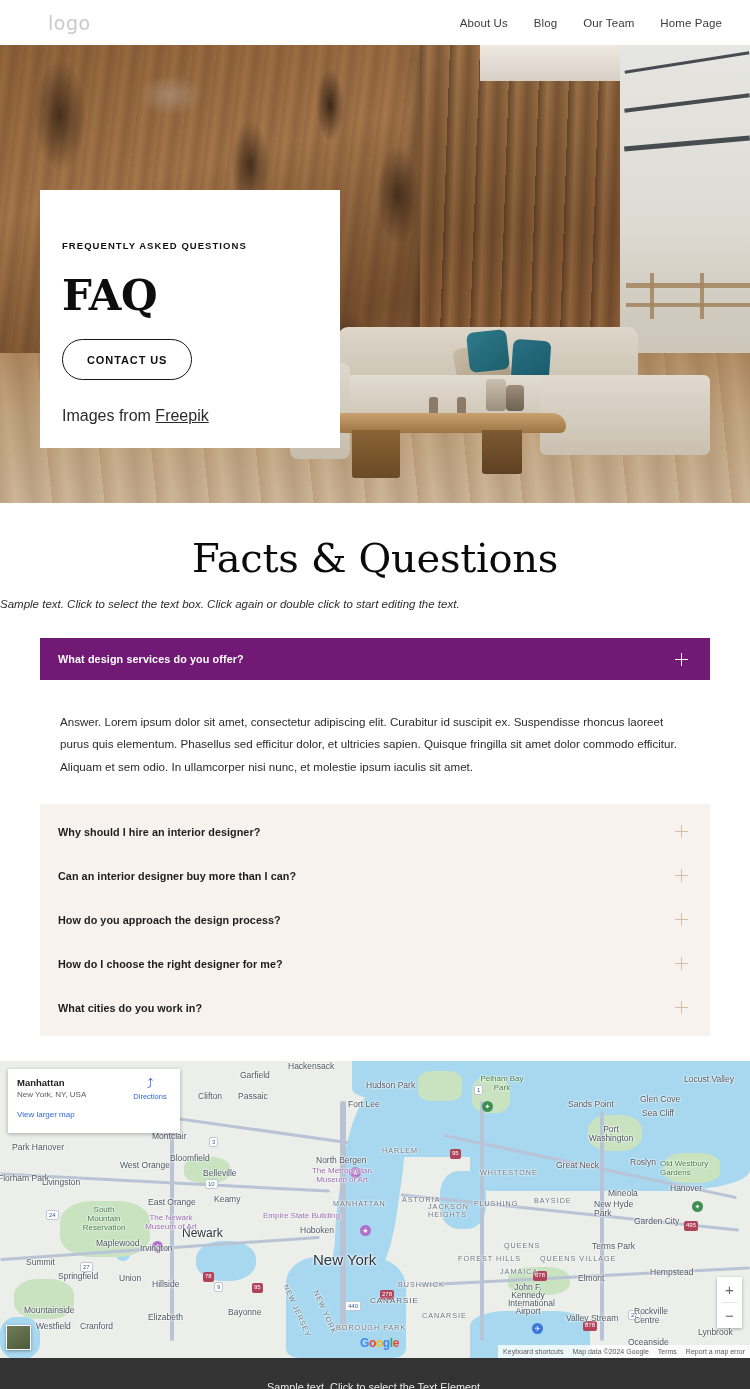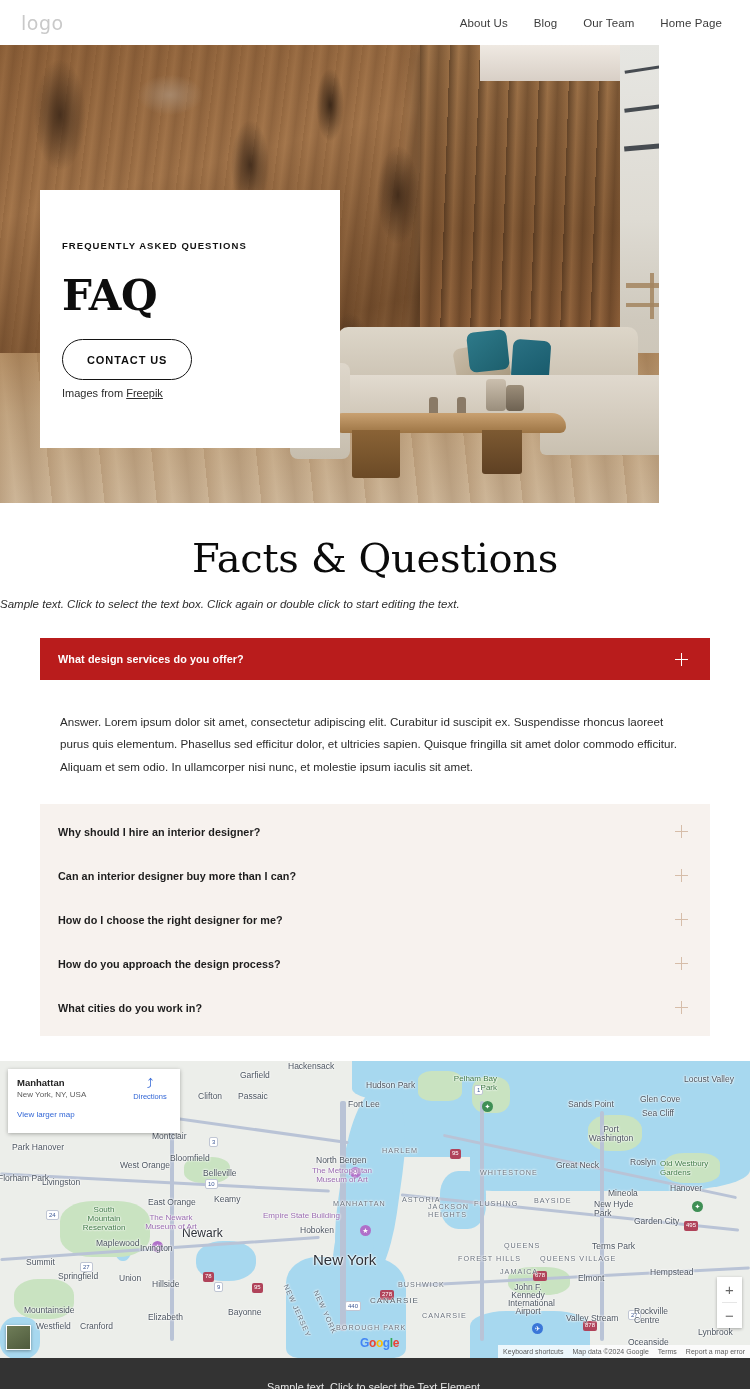--- a/index.html
+++ b/index.html
@@ -13,42 +13,42 @@
   body { width: 750px; overflow-x: hidden; }
 
   
   .site-header {
     height: 45px;
     width: 750px;
     background: #ffffff;
     display: flex;
     align-items: center;
     justify-content: space-between;
-    padding: 0 28px 0 21px;
+    padding: 0 28px 0 48px;
   }
   .logo {
     font-family: "DejaVu Sans", sans-serif;
     font-size: 19px;
     letter-spacing: 0.5px;
     color: #c9c9c9;
     font-weight: 400;
   }
   .nav { display: flex; align-items: center; gap: 26px; }
   .nav-link {
     font-size: 11.5px;
     color: #3b3b3b;
     text-decoration: none;
     letter-spacing: 0.1px;
     white-space: nowrap;
   }
 
   
   .hero {
     position: relative;
-    width: 659px;
+    width: 750px;
     height: 458px;
     overflow: hidden;
     background: #0ea5e9;
   }
   .hero-photo { position: absolute; inset: 0; }
 
   
   .wood-wall {
     position: absolute; left: 0; top: 0; width: 620px; height: 458px;
     background:
@@ -191,22 +191,22 @@
     border-radius: 21px;
     background: transparent;
     font-family: "Liberation Sans", sans-serif;
     font-size: 11px;
     font-weight: 700;
     letter-spacing: 0.9px;
     color: #0d0d0d;
     cursor: pointer;
   }
   .credit {
-    margin-top: 7px;
-    font-size: 11px;
+    margin-top: 27px;
+    font-size: 16px;
     color: #2b2b2b;
   }
   .credit a { color: #2b2b2b; text-decoration: underline; }
 
   
   .faq-section { width: 750px; background: #fff; padding: 32px 0 0; }
   .section-title {
     font-family: "DejaVu Serif", serif;
     font-size: 40px;
     text-align: center;
@@ -216,21 +216,21 @@
   }
   .section-sub {
     text-align: left;
     font-style: italic;
     font-size: 11.5px;
     color: #2e2e2e;
     margin-top: 17px;
   }
   .accordion-wrap { margin-top: 28px; padding: 0 40px; }
   .acc-open-head {
-    background: #b91c1c;
+    background: #701a75;
     height: 42px;
     display: flex;
     align-items: center;
     justify-content: space-between;
     padding: 0 22px 0 18px;
     cursor: pointer;
   }
   .acc-open-head .q {
     font-size: 10.8px; font-weight: 700; color: #ffffff; letter-spacing: 0.1px;
   }
@@ -454,25 +454,25 @@
     <div class="faq-list">
       <div class="faq-item">
         <span class="q">Why should I hire an interior designer?</span>
         <span class="plus-tan"></span>
       </div>
       <div class="faq-item">
         <span class="q">Can an interior designer buy more than I can?</span>
         <span class="plus-tan"></span>
       </div>
       <div class="faq-item">
-        <span class="q">How do I choose the right designer for me?</span>
+        <span class="q">How do you approach the design process?</span>
         <span class="plus-tan"></span>
       </div>
       <div class="faq-item">
-        <span class="q">How do you approach the design process?</span>
+        <span class="q">How do I choose the right designer for me?</span>
         <span class="plus-tan"></span>
       </div>
       <div class="faq-item">
         <span class="q">What cities do you work in?</span>
         <span class="plus-tan"></span>
       </div>
     </div>
   </div>
 </section>
 
@@ -537,21 +537,21 @@
 
   <span class="maplabel lbl-city" style="left:313px;top:190px;">New York</span>
   <span class="maplabel lbl-city" style="left:182px;top:165px;font-size:12px;">Newark</span>
 
   <span class="maplabel lbl-town" style="left:288px;top:0px;">Hackensack</span>
   <span class="maplabel lbl-town" style="left:240px;top:9px;">Garfield</span>
   <span class="maplabel lbl-town" style="left:348px;top:38px;">Fort Lee</span>
   <span class="maplabel lbl-town" style="left:198px;top:30px;">Clifton</span>
   <span class="maplabel lbl-town" style="left:238px;top:30px;">Passaic</span>
   <span class="maplabel lbl-town" style="left:366px;top:19px;">Hudson Park</span>
-  <span class="maplabel lbl-park" style="left:453px;top:13px;width:44px;white-space:normal;text-align:right;line-height:9px;">Pelham Bay Park</span>
+  <span class="maplabel lbl-park" style="left:480px;top:13px;width:44px;white-space:normal;text-align:center;line-height:9px;">Pelham Bay Park</span>
   <span class="maplabel lbl-town" style="left:568px;top:38px;">Sands Point</span>
   <span class="maplabel lbl-town" style="left:640px;top:33px;">Glen Cove</span>
   <span class="maplabel lbl-town" style="left:684px;top:13px;">Locust Valley</span>
   <span class="maplabel lbl-town" style="left:642px;top:47px;">Sea Cliff</span>
   <span class="maplabel lbl-town" style="left:588px;top:64px;width:46px;white-space:normal;text-align:center;line-height:9px;">Port Washington</span>
   <span class="maplabel lbl-town" style="left:152px;top:70px;">Montclair</span>
   <span class="maplabel lbl-town" style="left:12px;top:81px;">Park Hanover</span>
   <span class="maplabel lbl-town" style="left:120px;top:99px;">West Orange</span>
   <span class="maplabel lbl-town" style="left:170px;top:92px;">Bloomfield</span>
   <span class="maplabel lbl-town" style="left:316px;top:94px;">North Bergen</span>

